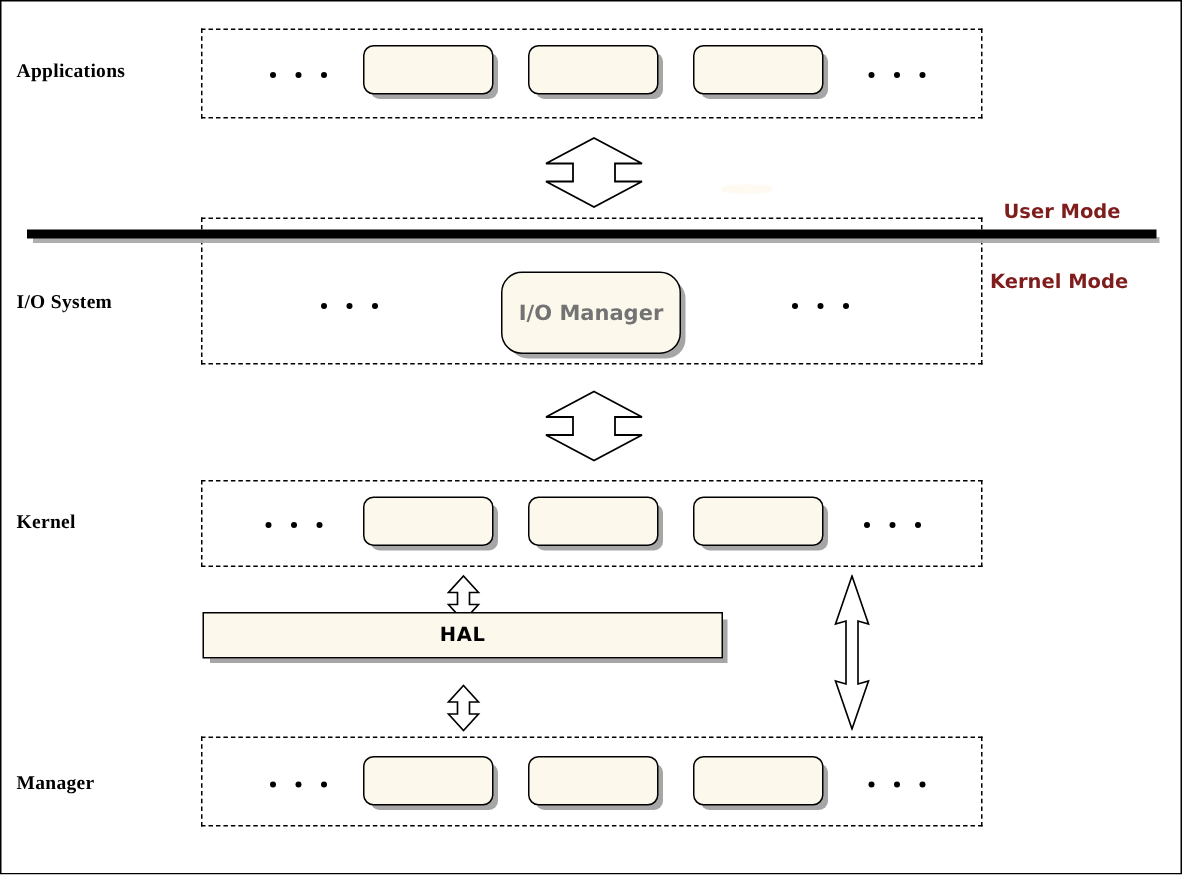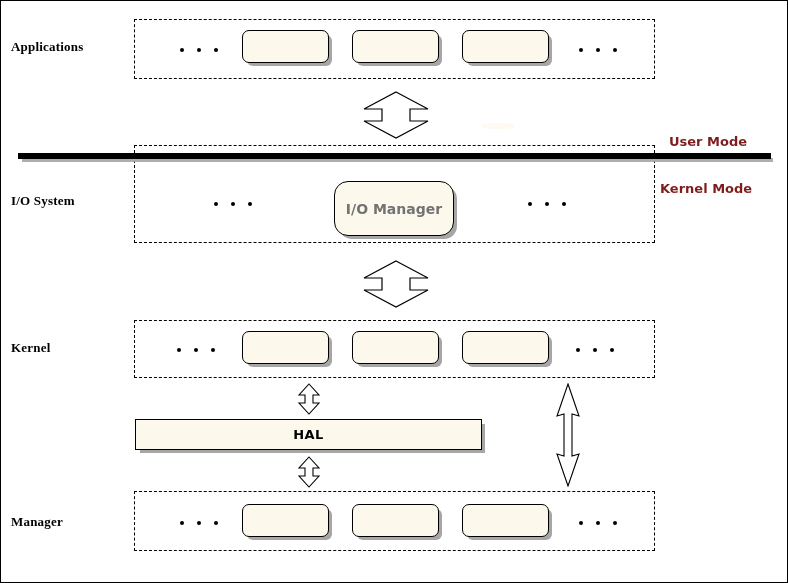--- a/index.html
+++ b/index.html
@@ -213,21 +213,21 @@
       <path d="M12 1 L22 12 L16 12 L16 20 L22 20 L12 31 L2 20 L8 20 L8 12 L2 12 Z" fill="#ffffff" stroke="#000000" stroke-width="1.1"></path>
     </svg>
   </div>
 
   <div class="arrow" style="left:553px; top:382px;">
     <svg width="28" height="104" viewBox="0 0 28 104">
       <path d="M14 1 L25 33 L18 31 L18 73 L25 71 L14 103 L3 71 L10 73 L10 31 L3 33 Z" fill="#ffffff" stroke="#000000" stroke-width="1.1"></path>
     </svg>
   </div>
 
-  <div class="hal-box" style="left:134px; top:418px; width:347px; height:31px;">HAL</div>
+  <div class="hal-box" style="left:134px; top:407px; width:347px; height:31px;">HAL</div>
 
   <div class="arrow" style="left:296px; top:455px;">
     <svg width="24" height="32" viewBox="0 0 24 32">
       <path d="M12 1 L22 12 L16 12 L16 20 L22 20 L12 31 L2 20 L8 20 L8 12 L2 12 Z" fill="#ffffff" stroke="#000000" stroke-width="1.1"></path>
     </svg>
   </div>
 
   <div class="dashed-band" style="left:133px; top:490px; width:521px; height:60px;"></div>
 
   <div class="dots" style="left:179px; top:517px;">

